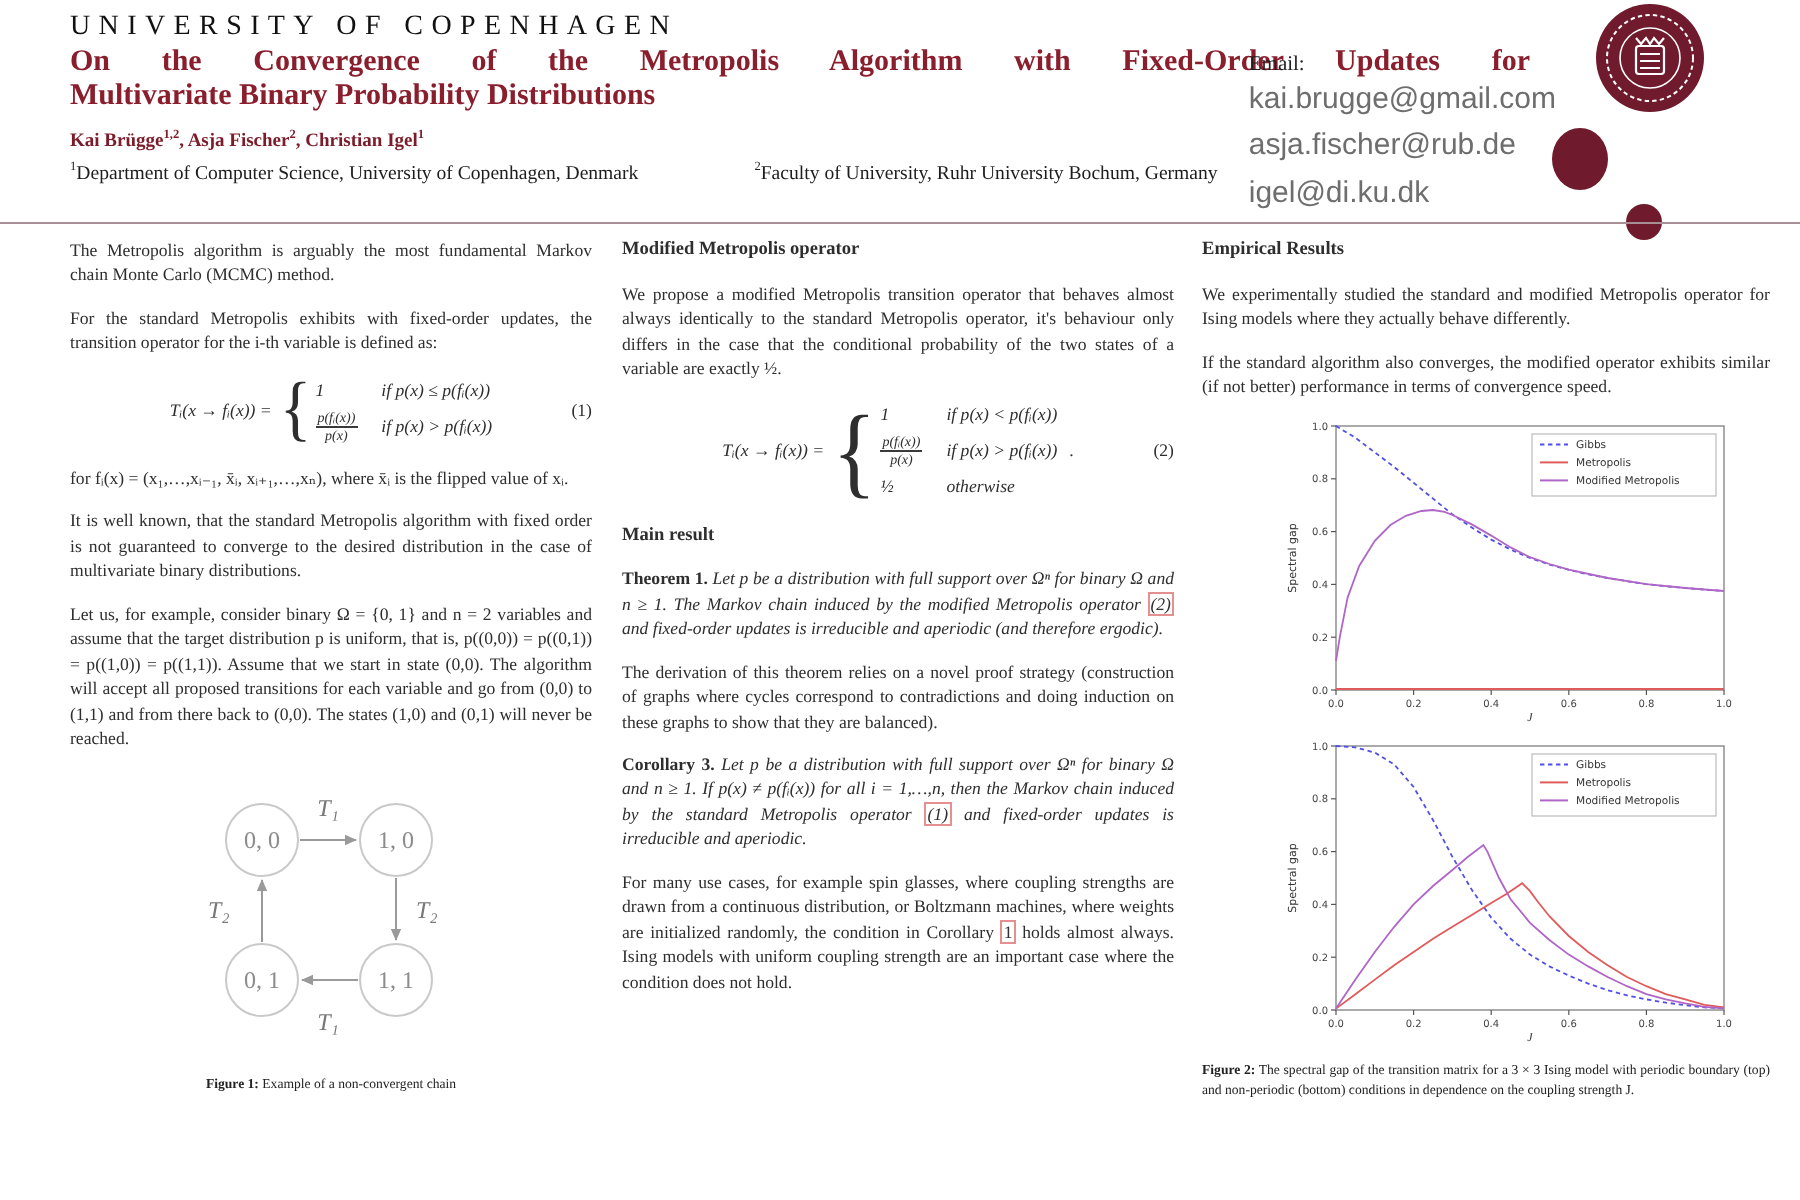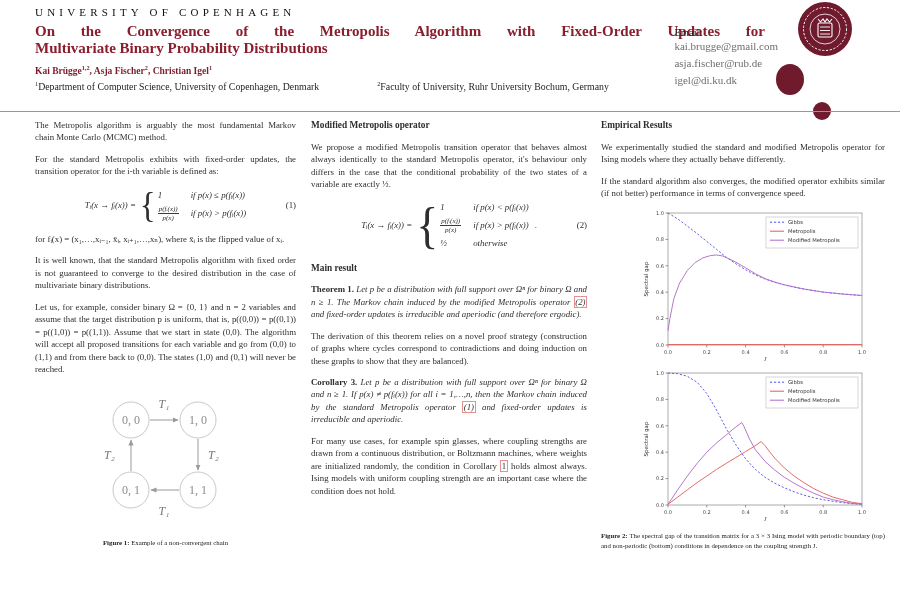--- a/index.html
+++ b/index.html
@@ -1,28 +1,28 @@
 <!DOCTYPE html>
 <html><head>
 <meta charset="utf-8">
 <style>
   html,body{margin:0;padding:0;background:#ffffff;}
   body{width:900px;height:600px;font-family:"Liberation Serif","DejaVu Serif",serif;color:#2e2e2e;}
   .poster{position:relative;width:900px;height:600px;overflow:hidden;background:#fff;}
 
   
-  .uni{position:absolute;left:35px;top:6px;font-size:11px;letter-spacing:4.2px;color:#111;}
+  .uni{position:absolute;left:35px;top:6px;font-size:14px;letter-spacing:4.2px;color:#111;}
   .title{position:absolute;left:35px;top:23px;width:730px;color:#8a1e2d;font-weight:bold;font-size:15px;line-height:1.12;}
   .title .l1{text-align:justify;text-align-last:justify;}
   .authors{position:absolute;left:35px;top:64px;color:#7b1c2a;font-weight:bold;font-size:9.5px;}
   .authors sup,.affils sup{font-size:6.3px;}
   .affils{position:absolute;left:35px;top:80px;font-size:9.8px;color:#1d1d1d;display:flex;gap:58px;}
   .email{position:absolute;right:122px;top:27px;text-align:left;}
   .email .lab{font-size:10.5px;color:#222;}
-  .email .addr{font-family:Liberation Serif, serif;font-size:11px;color:#6e6e6e;line-height:1.55;}
+  .email .addr{font-family:Liberation Sans, sans-serif;font-size:15px;color:#6e6e6e;line-height:1.55;}
   .seal{position:absolute;left:797px;top:1px;}
   .bigdot{position:absolute;left:776px;top:64px;width:28px;height:31px;border-radius:50%;background:#6f1b2d;}
   .smalldot{position:absolute;left:813px;top:102px;width:18px;height:18px;border-radius:50%;background:#6f1b2d;}
   .rule{position:absolute;left:0;top:111px;width:900px;height:1px;background:#a78f95;}
 
   
   .col{position:absolute;top:119px;font-size:8.8px;line-height:1.42;text-align:justify;}
   #col-left{left:35px;width:261px;}
   #col-mid{left:311px;width:276px;}
   #col-right{left:601px;width:284px;}

